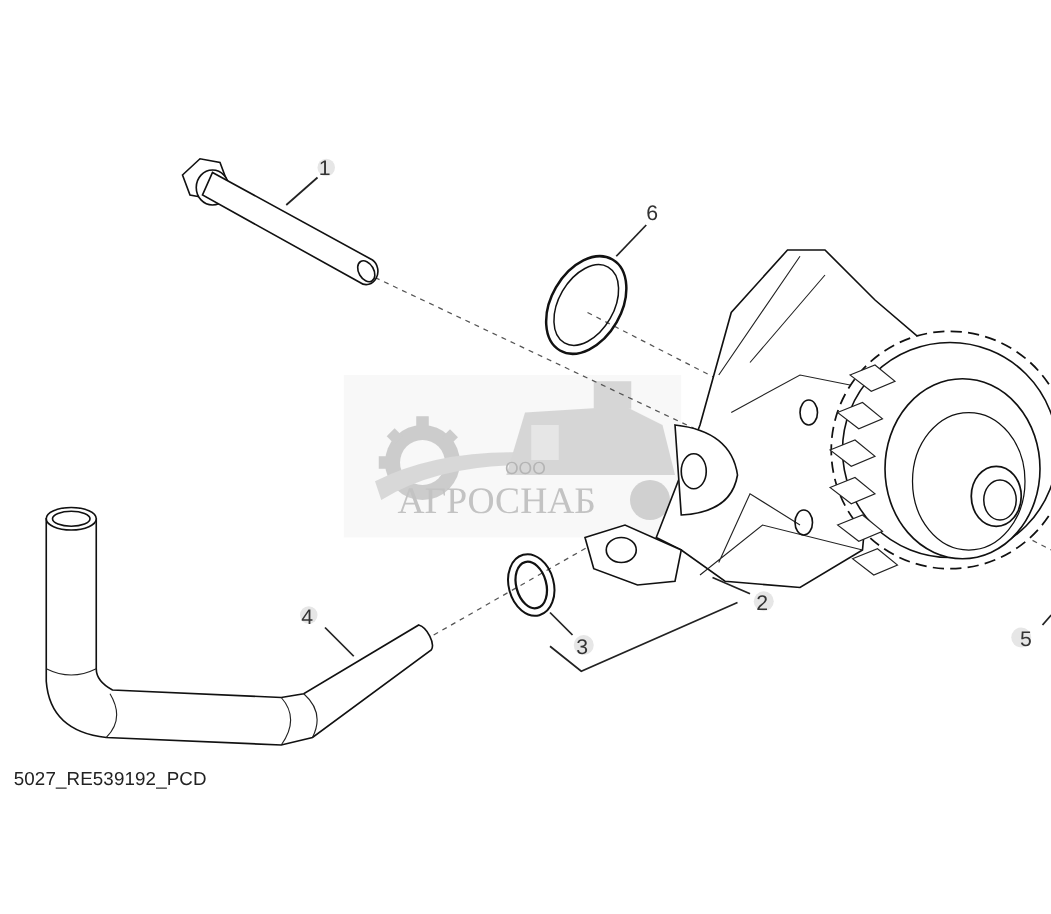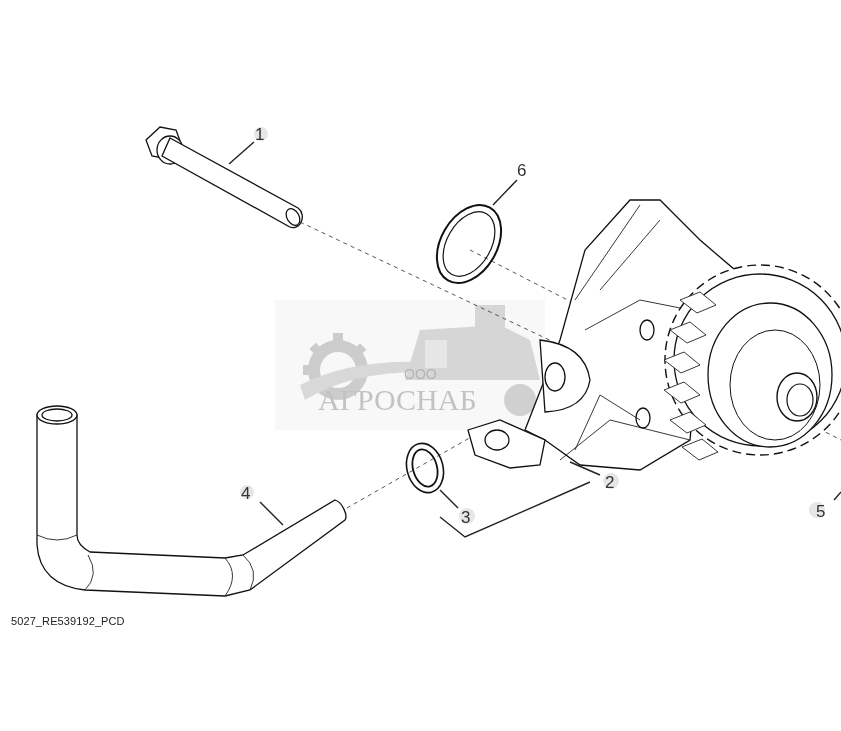--- a/index.html
+++ b/index.html
@@ -1,20 +1,20 @@
 <!DOCTYPE html>
 <html><head>
 <meta charset="utf-8">
 <style>
   html, body { margin: 0; padding: 0; background: #ffffff; }
   body { width: 841px; height: 731px; position: relative; overflow: hidden; font-family: "Liberation Sans", sans-serif; }
   #diagram { position: absolute; left: 0; top: 0; width: 841px; height: 731px; }
   .callout { font-family: "Liberation Sans", sans-serif; font-size: 17px; fill: #333; }
   .callout-bg { fill: #e6e6e6; }
-  .caption { position: absolute; left: 11px; top: 615px; font-size: 11px; color: #222; letter-spacing: 0.1px; }
+  .caption { position: absolute; left: 11px; top: 615px; font-size: 15px; color: #222; letter-spacing: 0.1px; }
   .wm-text { font-family: "Liberation Serif", serif; font-size: 30px; fill: #b9b9b9; }
   .wm-small { font-family: "Liberation Sans", sans-serif; font-size: 14px; fill: #a8a8a8; }
   .wm-u { font-family: "Liberation Sans", sans-serif; font-size: 22px; fill: #444; }
   .ln { stroke: #111; stroke-width: 1.3; fill: none; }
   .thin { stroke: #222; stroke-width: 0.9; fill: none; }
   .dash { stroke: #555; stroke-width: 1; stroke-dasharray: 4 4; fill: none; }
   .lead { stroke: #222; stroke-width: 1.4; fill: none; }
   .part-fill { fill: #fff; stroke: #111; stroke-width: 1.3; }
 </style>
 </head>

